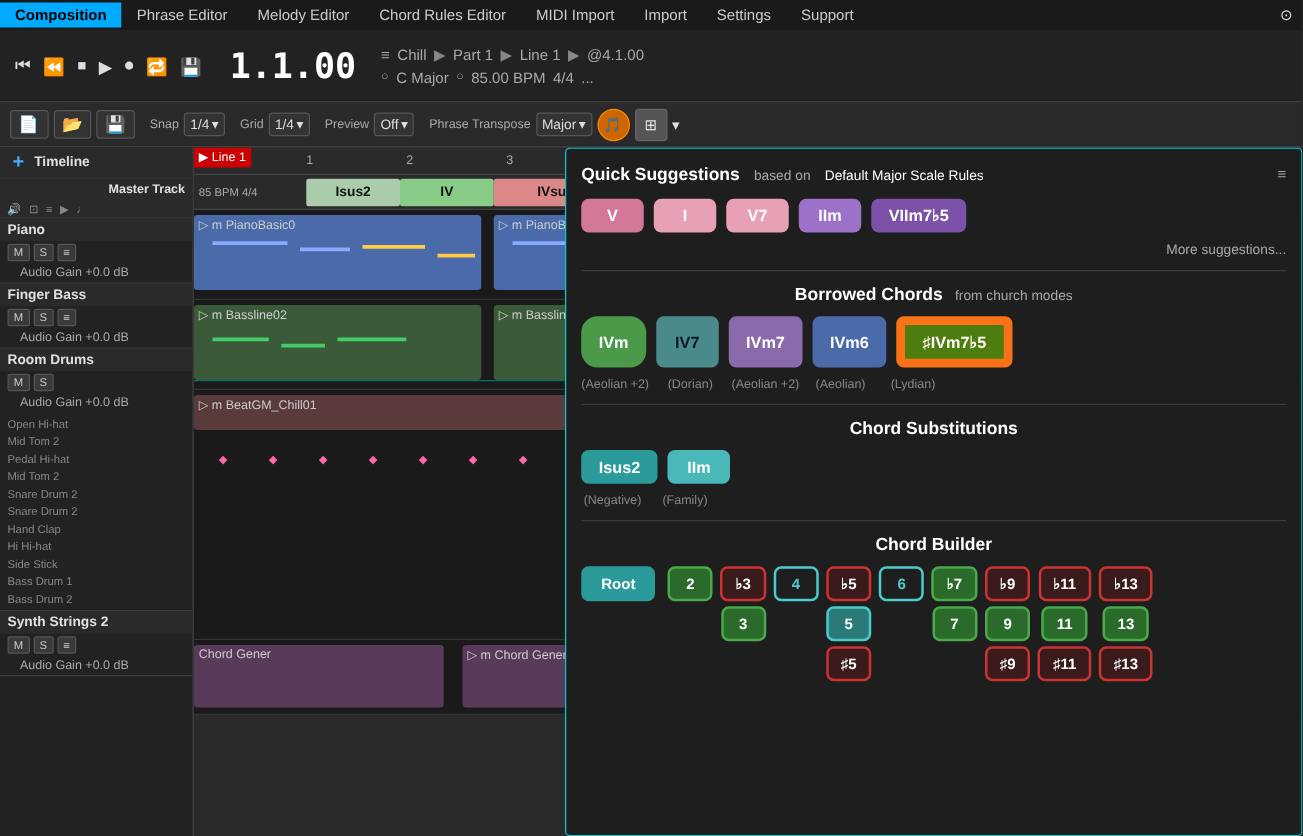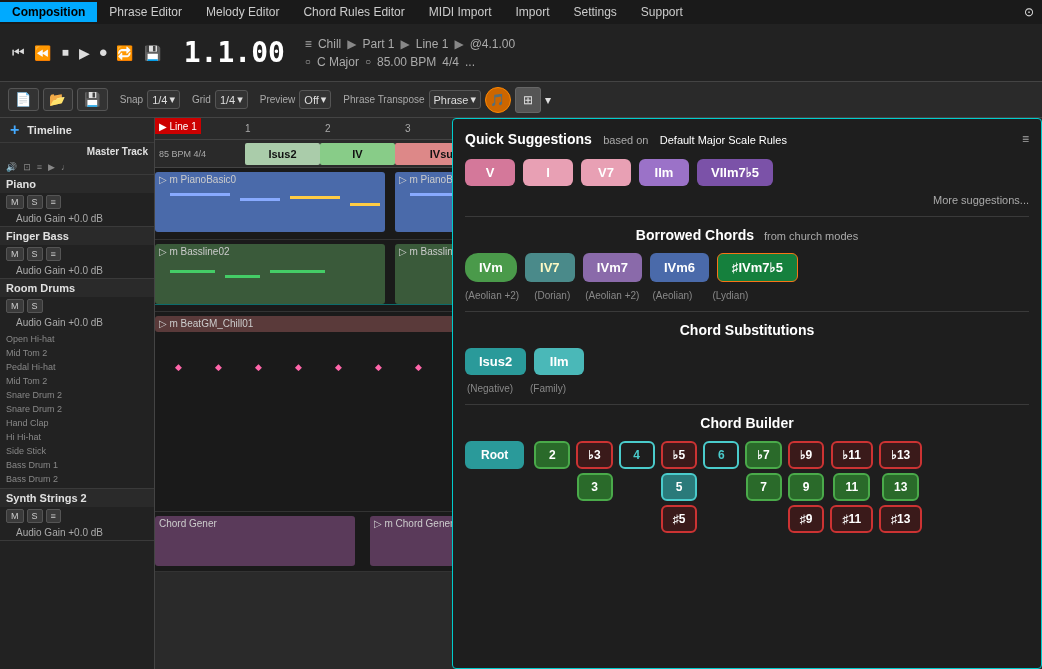--- a/index.html
+++ b/index.html
@@ -252,24 +252,24 @@
       border: none;
       text-align: center;
       min-width: 50px;
     }
     .chord-pink { background: #d4789a; color: #fff; }
     .chord-light-pink { background: #e8a0b4; color: #fff; }
     .chord-purple { background: #9b72c8; color: #fff; }
     .chord-dark-purple { background: #7b52a8; color: #fff; }
 
     .chord-green { background: #4a9a4a; color: #fff; border-radius: 13px; }
-    .chord-blue-green { background: #4a8a8a; color: #fef9c3; }
+    .chord-blue-green { background: #4a8a8a; color: #0f172a; }
     .chord-medium-purple { background: #8a6aaa; color: #fff; }
     .chord-medium-blue { background: #4a6aaa; color: #fff; }
-    .chord-dark-red { background: #15803d; color: #fff; border: 1px solid #f97316; }
+    .chord-dark-red { background: #4d7c0f; color: #fff; border: 7px solid #f97316; }
 
     .chord-cyan { background: #2a9a9a; color: #fff; }
     .chord-light-cyan { background: #4ab8b8; color: #fff; }
 
     .section-title {
       font-size: 14px;
       font-weight: bold;
       color: #fff;
       margin-bottom: 10px;
       margin-top: 4px;
@@ -420,21 +420,21 @@
     <span class="toolbar-label">Preview</span>
     <div class="toolbar-select">
       <span>Off</span>
       <span>▾</span>
     </div>
   </div>
 
   <div class="toolbar-group">
     <span class="toolbar-label">Phrase Transpose</span>
     <div class="toolbar-select">
-      <span>Phrase</span>
+      <span>Major</span>
       <span>▾</span>
     </div>
     <div class="phrase-transpose-btn" style="background:#cc6600;border-color:#ff8800;">🎵</div>
     <div class="phrase-resize-btn">⊞</div>
     <span>▾</span>
   </div>
 </div>
 
 <div class="main-area">
 
@@ -574,21 +574,21 @@
       <div style="position:absolute;left:5px;top:25px;right:0;height:30px;">
         <div style="background:#44cc66;height:3px;position:absolute;left:10px;width:45px;top:5px;"></div>
         <div style="background:#44cc66;height:3px;position:absolute;left:65px;width:35px;top:10px;"></div>
         <div style="background:#44cc66;height:3px;position:absolute;left:110px;width:55px;top:5px;"></div>
       </div>
 
       <div style="position:absolute;bottom:6px;left:0;right:0;height:1px;background:#00bbbb;opacity:0.5;"></div>
     </div>
 
     <div style="height:200px;border-bottom:1px solid #333;background:#1a1a1a;position:relative;overflow:hidden;">
-      <div style="position:absolute;left:0;top:4px;background:#5a3a3a;height:16px;width:430px;border-radius:3px;padding:2px 4px;font-size:10px;color:#ccc;">▷ m BeatGM_Chill01</div>
+      <div style="position:absolute;left:0;top:4px;background:#5a3a3a;height:28px;width:430px;border-radius:3px;padding:2px 4px;font-size:10px;color:#ccc;">▷ m BeatGM_Chill01</div>
       <div style="position:absolute;left:440px;top:4px;background:#5a3a3a;height:32px;width:200px;border-radius:3px;padding:2px 4px;font-size:10px;color:#ccc;">▷ m BeatGM_Ch</div>
 
       <div style="position:absolute;top:50px;left:0;right:0;height:150px;">
         <div style="color:#ff66aa;font-size:9px;position:absolute;left:20px;top:0;">◆</div>
         <div style="color:#ff66aa;font-size:9px;position:absolute;left:60px;top:0;">◆</div>
         <div style="color:#ff66aa;font-size:9px;position:absolute;left:100px;top:0;">◆</div>
         <div style="color:#ff66aa;font-size:9px;position:absolute;left:140px;top:0;">◆</div>
         <div style="color:#ff66aa;font-size:9px;position:absolute;left:180px;top:0;">◆</div>
         <div style="color:#ff66aa;font-size:9px;position:absolute;left:220px;top:0;">◆</div>
         <div style="color:#ff66aa;font-size:9px;position:absolute;left:260px;top:0;">◆</div>

